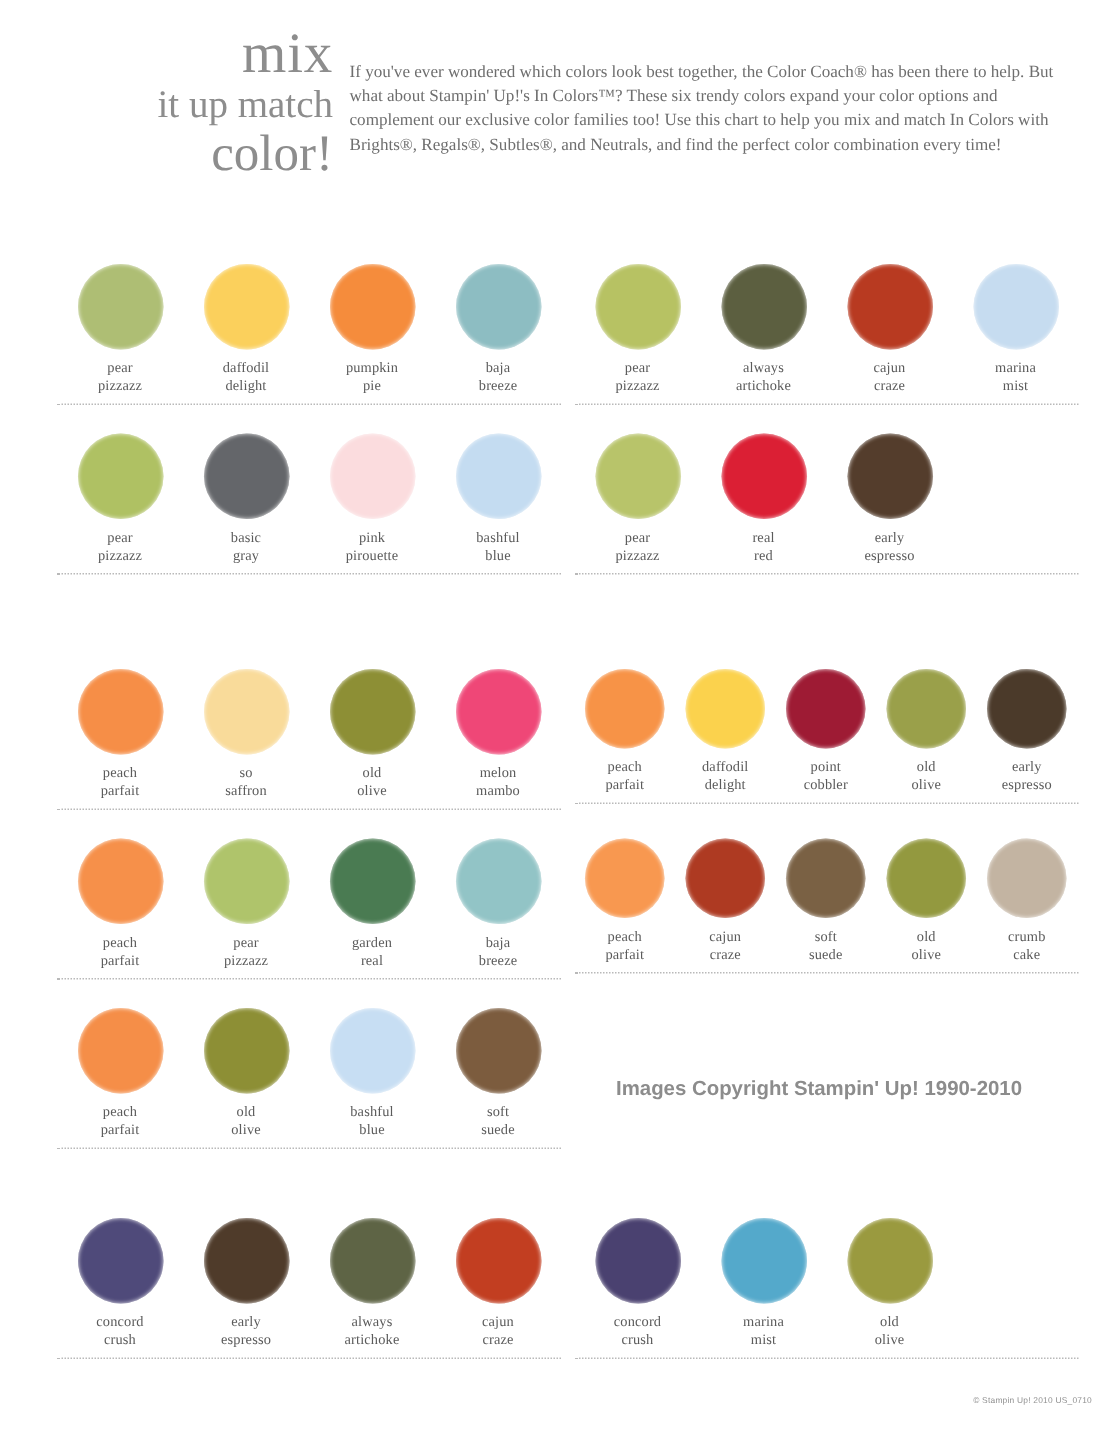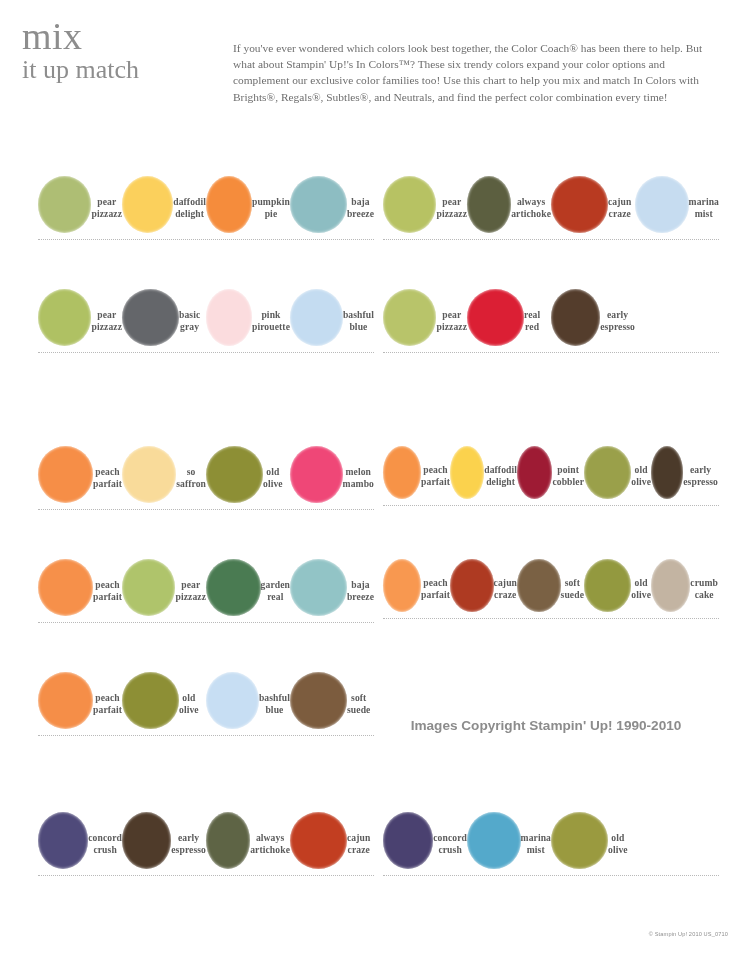--- a/index.html
+++ b/index.html
@@ -25,20 +25,21 @@
     position: absolute;
     left: 0; top: 0;
     width: 736px;
     height: 150px;
   }
   .title-block {
     position: absolute;
     left: 22px;
     top: 18px;
     width: 200px;
+    text-align: right;
     color: #8d8d8d;
     font-family: "Liberation Serif", serif;
     line-height: 0.98;
   }
   .title-line1 {
     font-size: 38px;
     letter-spacing: 0.5px;
     display: block;
     font-weight: 400;
   }
@@ -70,23 +71,22 @@
   .section {
     position: absolute;
   }
   .row {
     display: flex;
     flex-direction: row;
     align-items: flex-start;
   }
   .cell {
     display: flex;
-    flex-direction: row;
+    flex-direction: column;
     align-items: center;
-    font-weight: bold;
   }
   .dot {
     border-radius: 50%;
     box-shadow: 0 0 3px rgba(255,255,255,0.9) inset;
   }
   .cap {
     margin-top: 7px;
     font-size: 9.6px;
     line-height: 1.22;
     color: #5b5b5b;
@@ -141,20 +141,21 @@
 </style>
 </head>
 <body>
 
 <div class="page">
 
   <div class="header">
     <div class="title-block">
       <span class="title-line1">mix</span>
       <span class="title-line2">it up match</span>
+      <span class="title-line3">color!</span>
     </div>
     <div class="intro">If you've ever wondered which colors look best together, the Color Coach® has been there to help. But what about Stampin' Up!'s In Colors™? These six trendy colors expand your color options and complement our exclusive color families too! Use this chart to help you mix and match In Colors with Brights®, Regals®, Subtles®, and Neutrals, and find the perfect color combination every time!</div>
   </div>
 
   <div id="sections-root">
       <div class="section c4" style="left: 38px; top: 176px; width: 336px;">
         <div style="position: absolute; left: 0px; top: 0px; width: 336px;">
           <div class="row">
             <div class="cell">
               <div class="dot" style="background: rgb(174, 190, 116);"></div>

